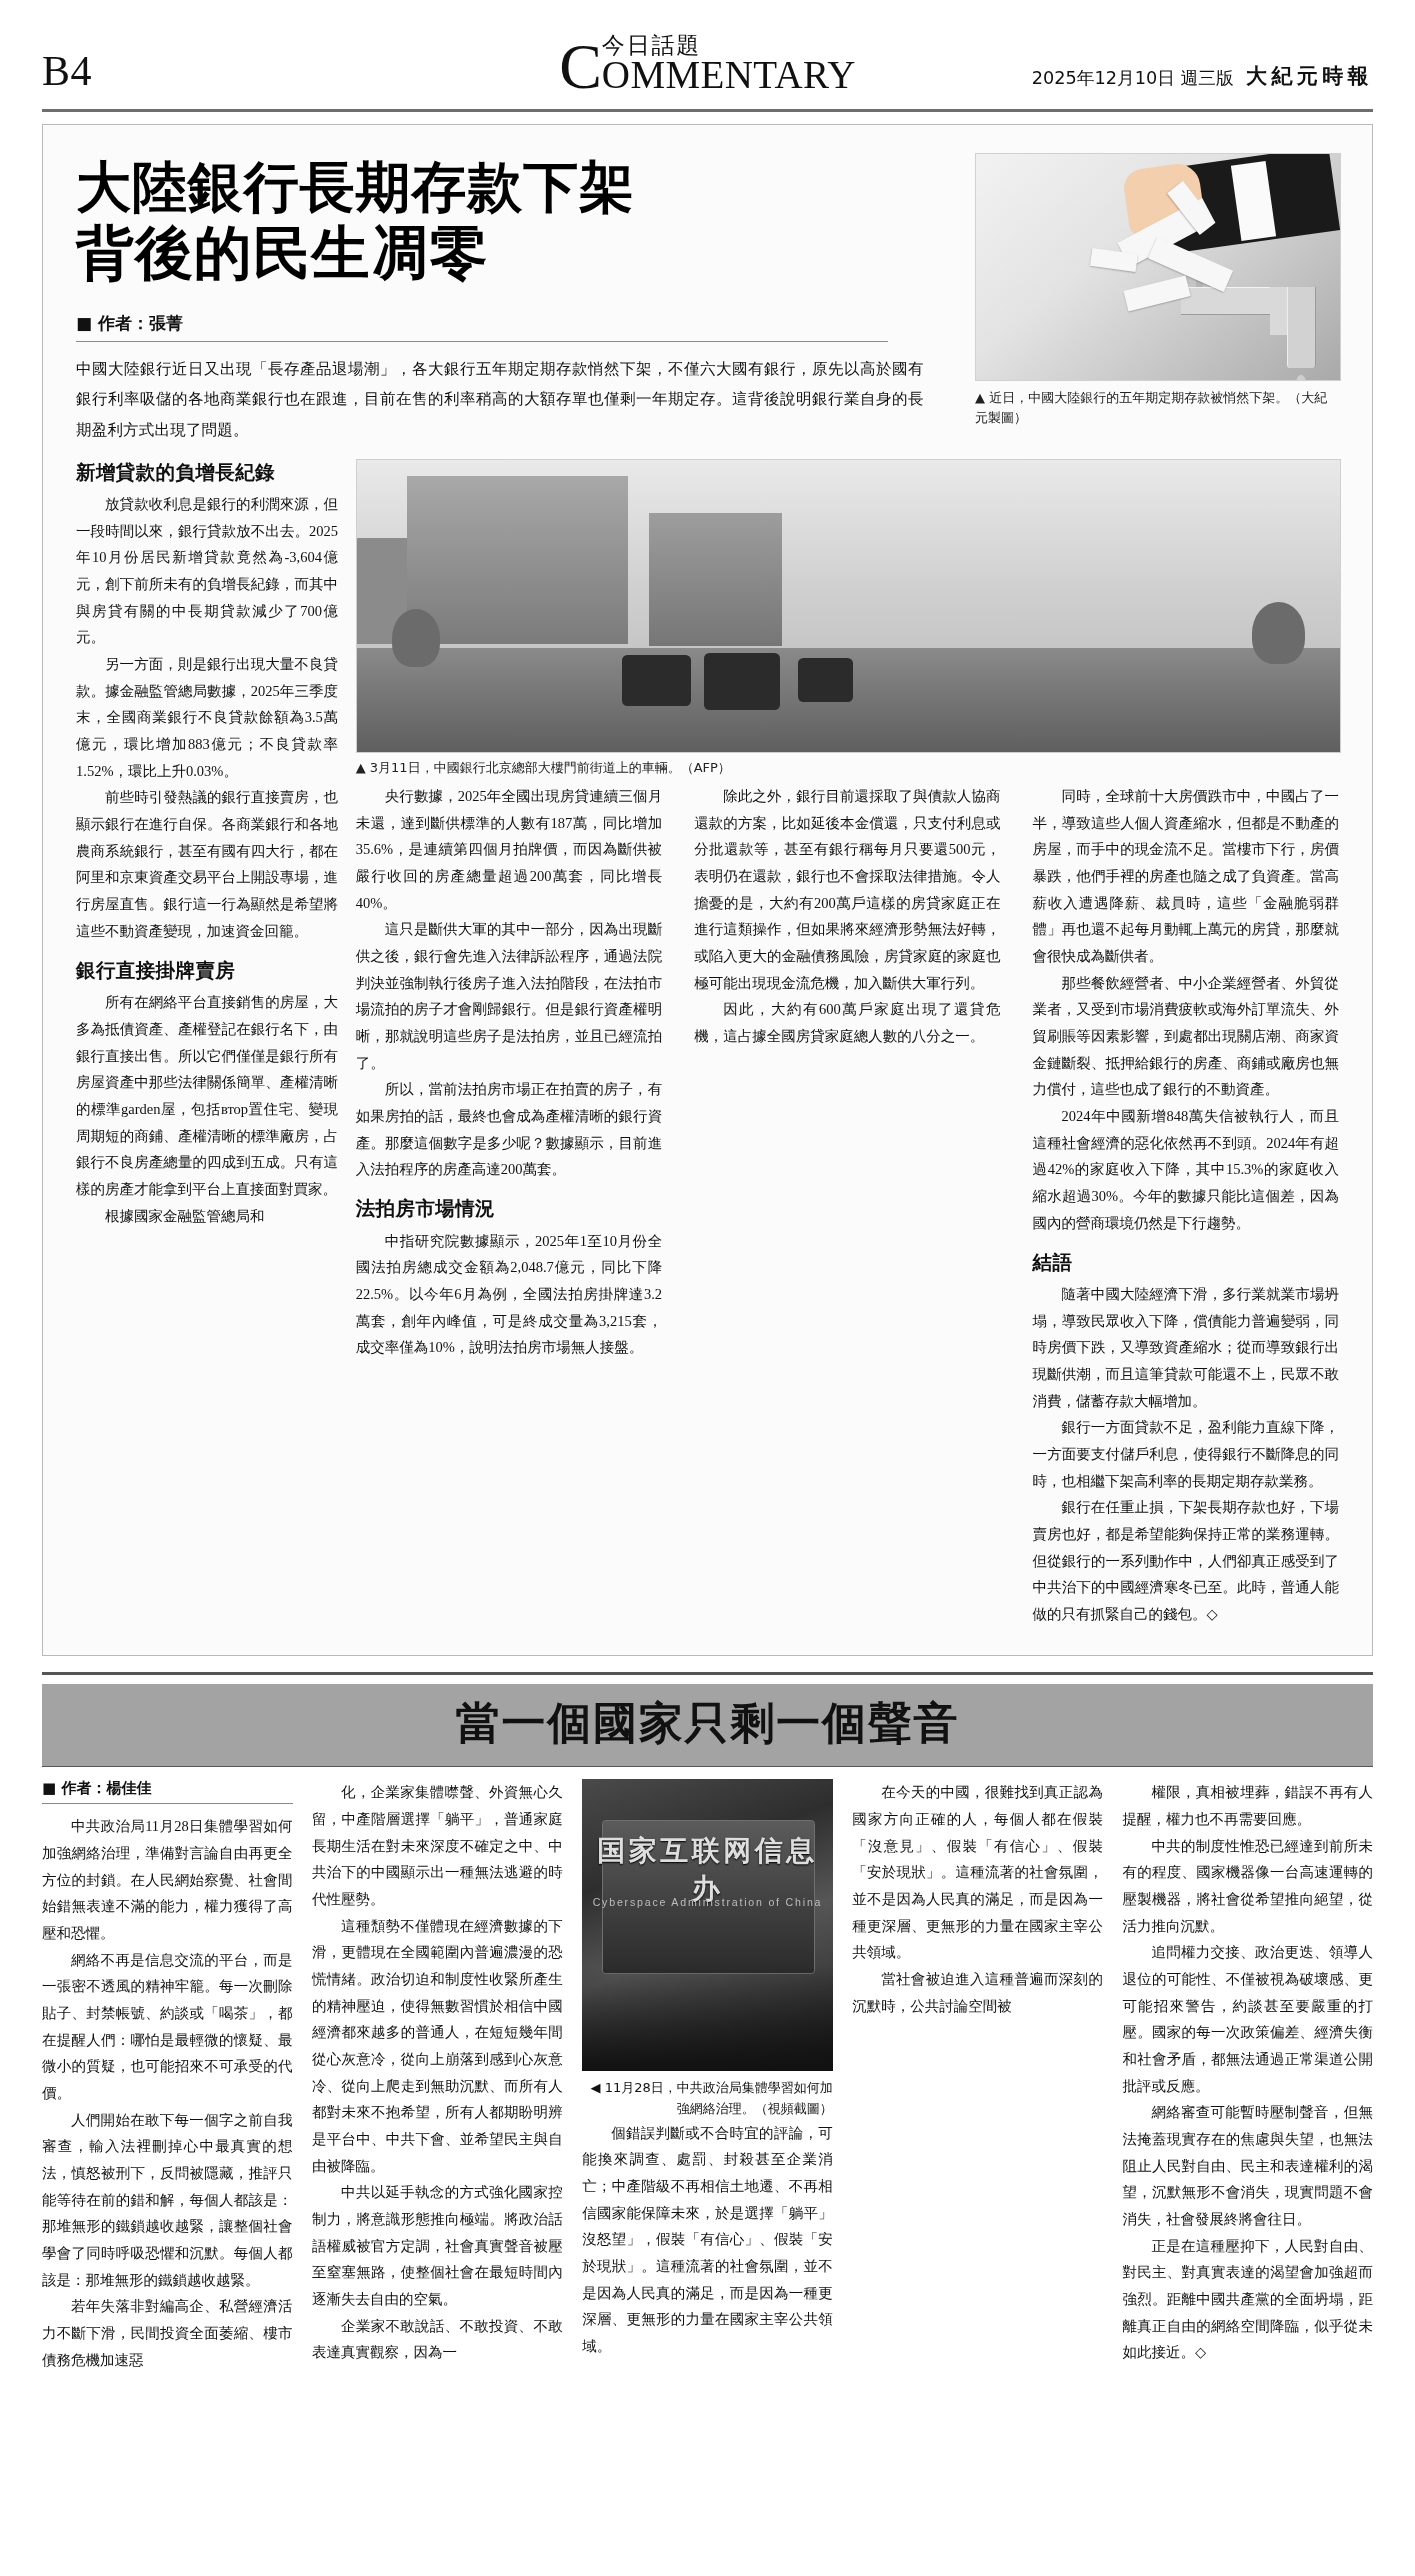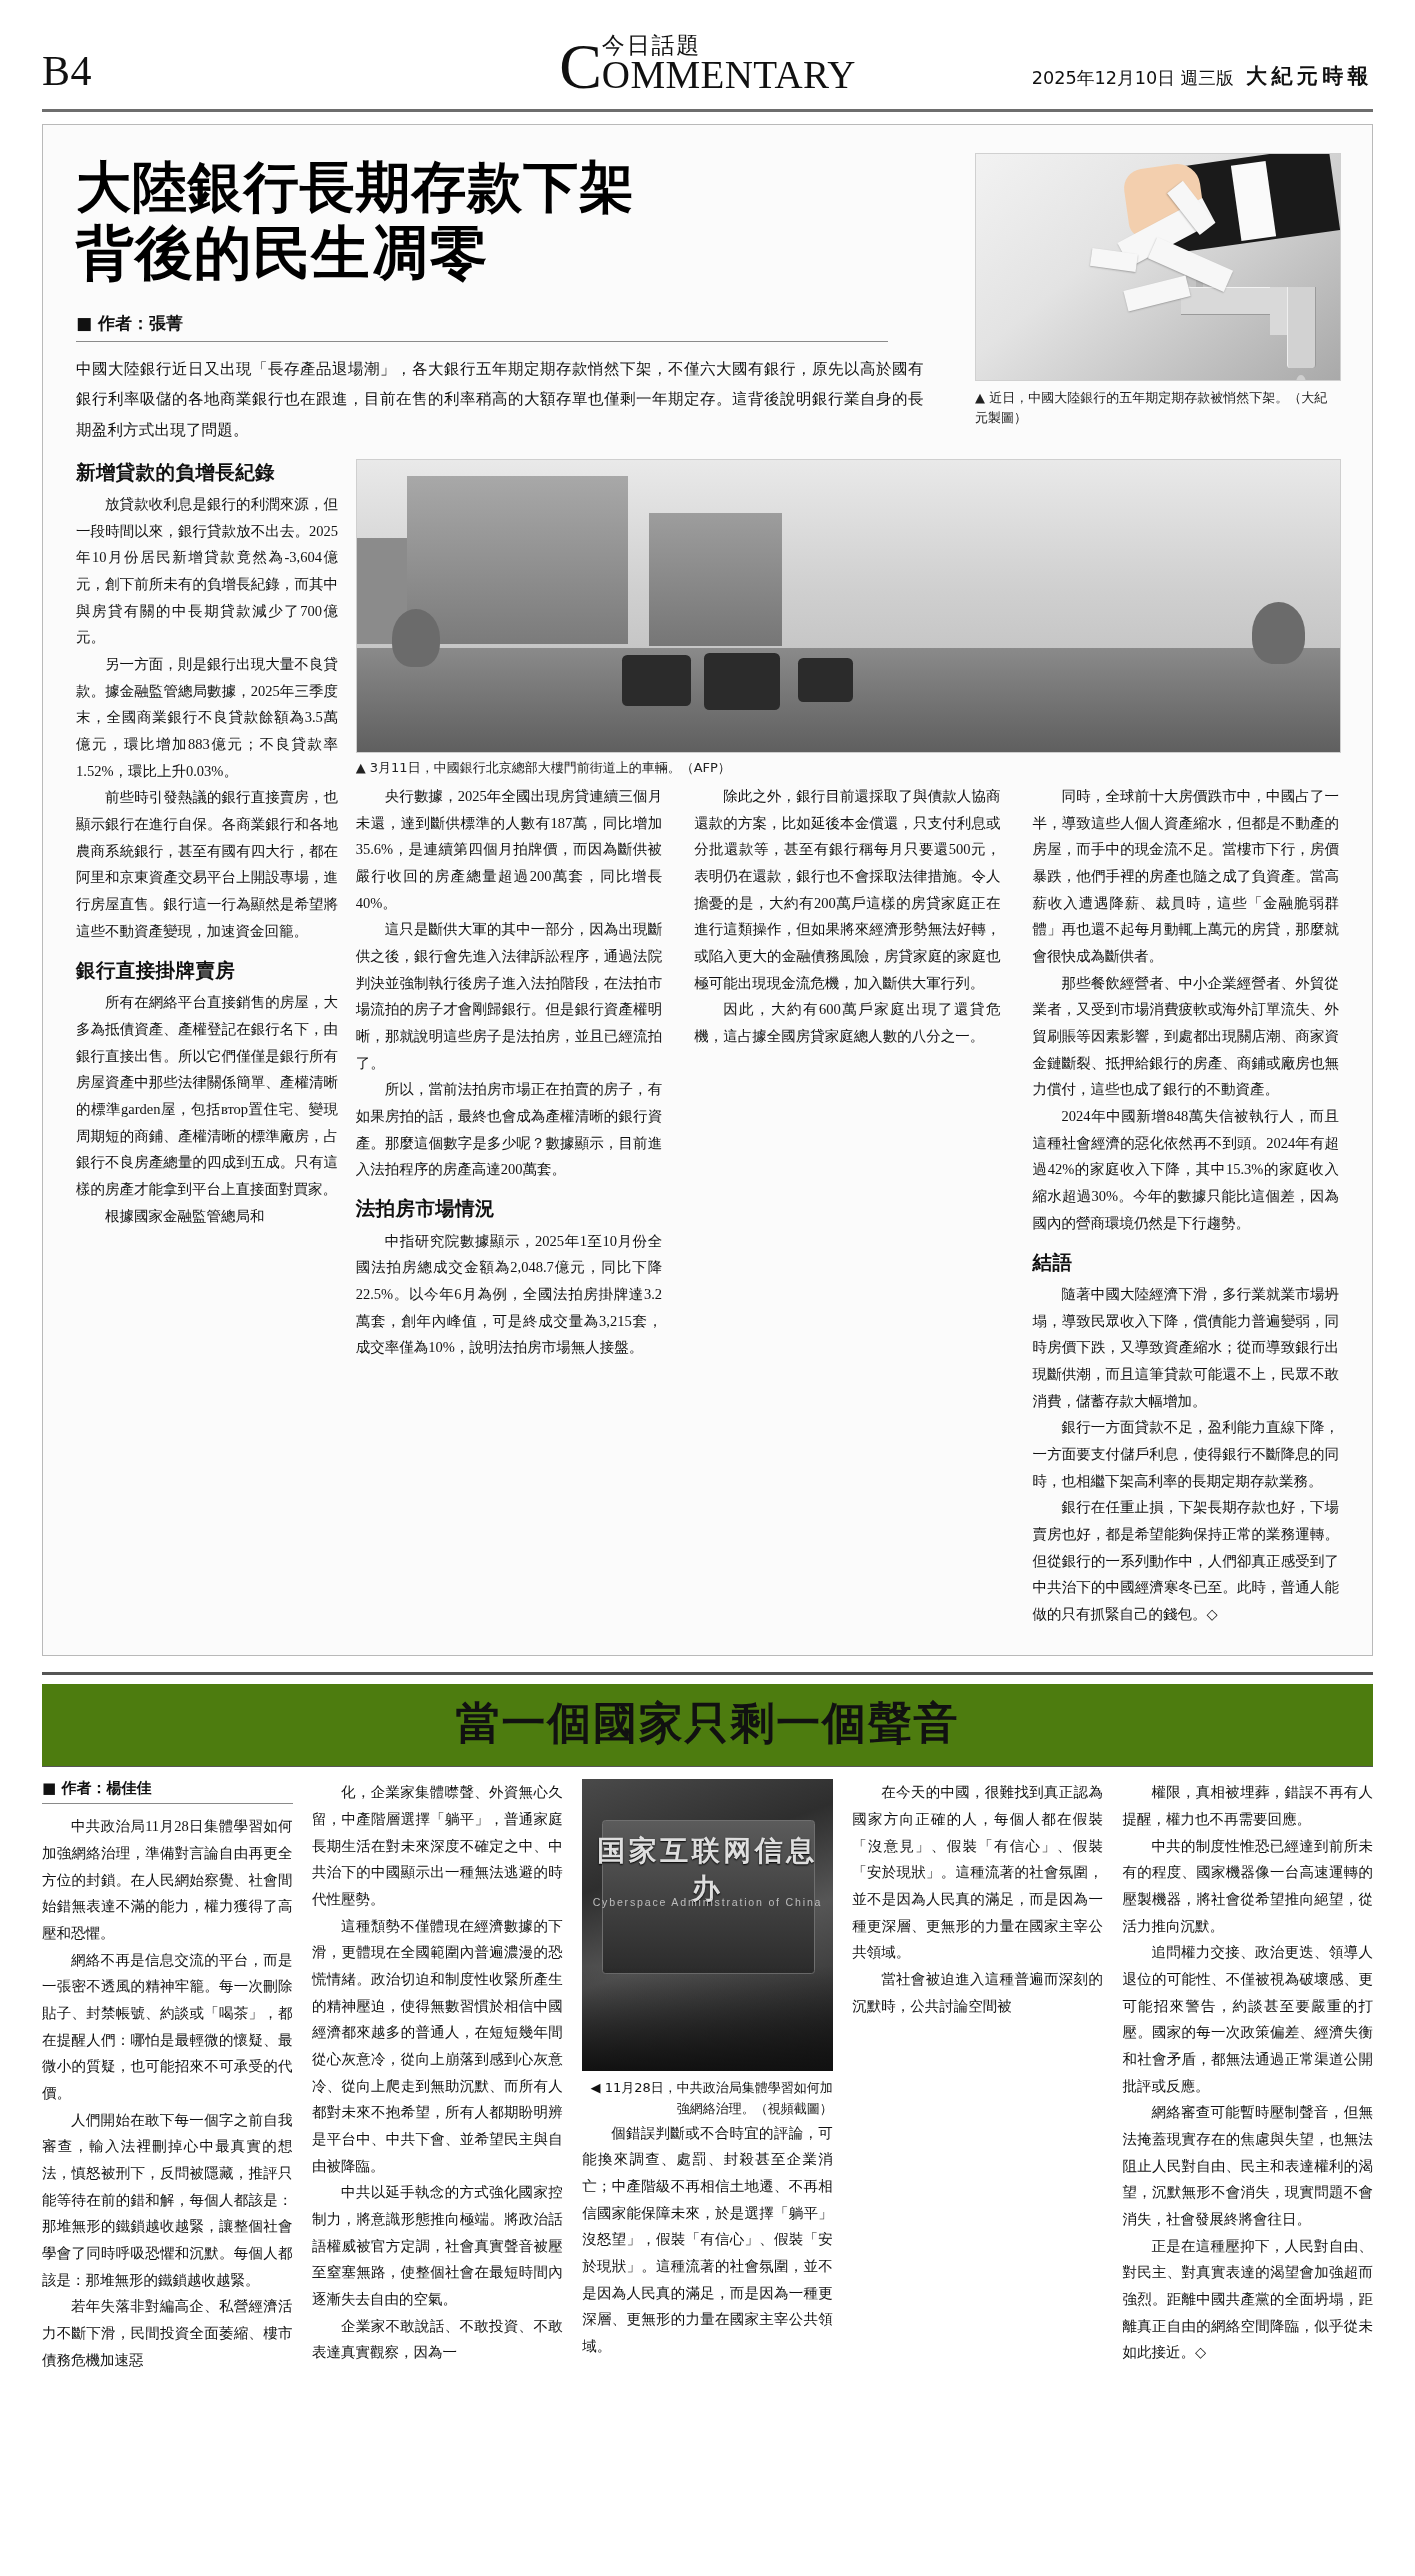--- a/index.html
+++ b/index.html
@@ -149,21 +149,21 @@
   .colbox p{
     margin:0;
     font-family:"Liberation Serif","DejaVu Serif",serif;
     font-size:14.5px;line-height:1.84;text-align:justify;text-indent:2em;
   }
 
   
   .sep{height:2.7px;background:#555;margin:16px 42px 0 42px;}
   .article2{margin:0 42px;padding-top:8.8px;}
   .a2-title-band{
-    background:#4d7c0f;
+    background:#a3a3a3;
     text-align:center;
     padding:10.6px 0 12.4px 0;
     border-bottom:1.8px solid #555;
   }
   h1.a2-h1{
     margin:0;
     font-family:"DejaVu Sans","Liberation Sans",sans-serif;
     font-weight:bold;font-size:44px;letter-spacing:1.8px;color:#111;
   }
   .a2-body{display:flex;gap:19.5px;margin-top:12.4px;}

